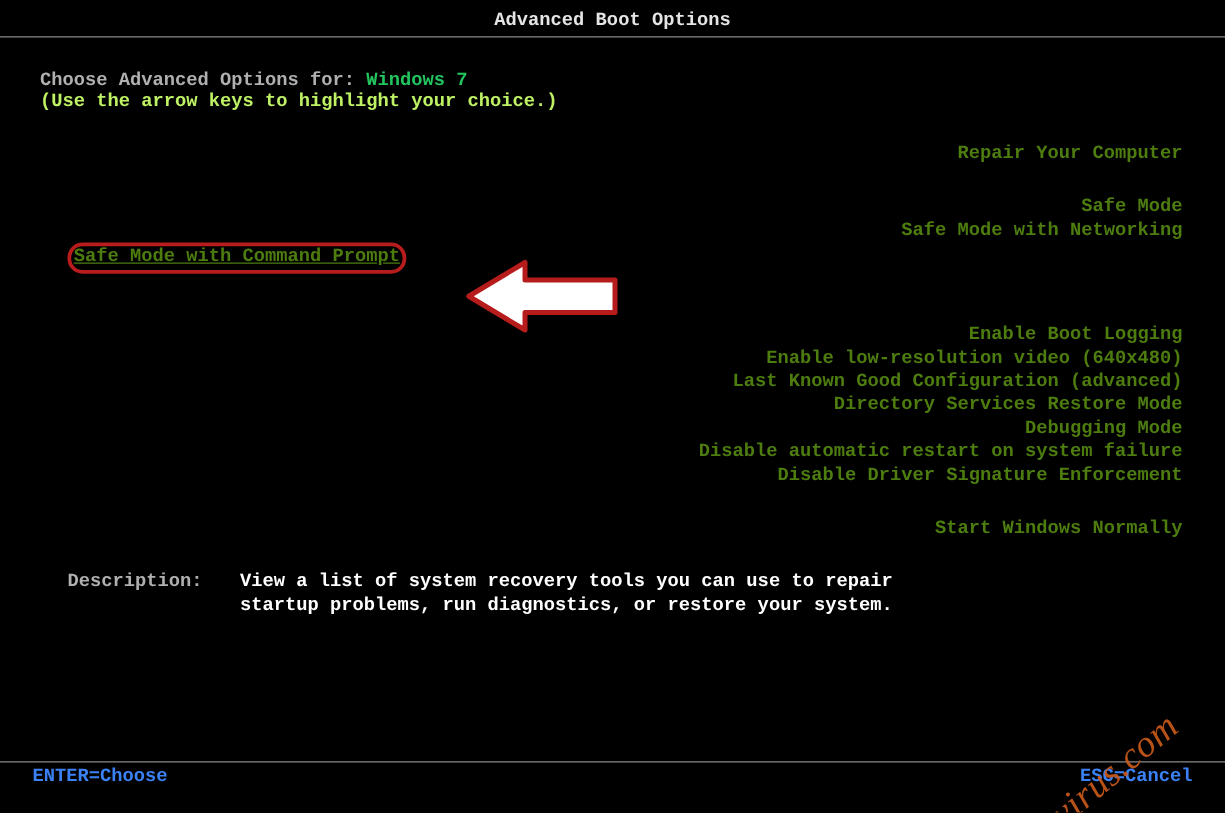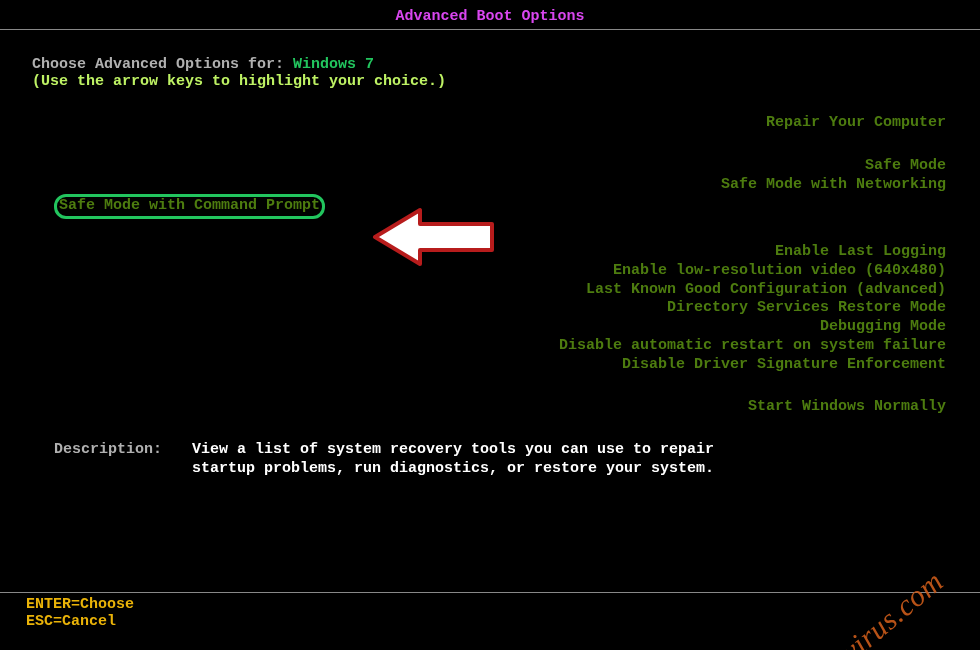--- a/index.html
+++ b/index.html
@@ -10,54 +10,55 @@
       color: #b0b0b0;
       font-family: 'Courier New', monospace;
       font-size: 15px;
       font-weight: bold;
       overflow: hidden;
       position: relative;
     }
     .title-bar {
       text-align: center;
       padding: 8px 0 2px 0;
-      color: #d946ef;
+      color: #e5e5e5;
     }
     .title-bar hr {
       border: none;
       border-top: 1px solid #888;
       margin-top: 4px;
     }
     .content {
       padding: 24px 32px 0 32px;
     }
     .choose-line { color: #b0b0b0; }
     .os-name { color: #22c55e; }
     .hint-line { color: #bef264; margin-bottom: 24px; }
     .opt-group {
       padding-left: 22px;
       margin-bottom: 24px;
     }
-    .opt-group.tight { margin-bottom: 24px; }
+    .opt-group.tight { margin-bottom: 40px; }
     .opt-group .opt {
       color: #4d7c0f;
       line-height: 1.25;
       padding: 0 2px;
       text-align: right;
     }
     .highlight-wrap {
       display: inline-block;
       position: relative;
     }
     .highlight {
-      border: 3px solid #22c55e;
+      border: 3px solid #b91c1c;
       border-radius: 12px;
       padding: 2px 10px;
       display: inline-block;
       color: #fff;
+      text-decoration: underline;
     }
     .arrow-container {
       position: absolute;
       left: 370px;
       top: 202px;
       z-index: 10;
     }
     .arrow-container svg { display: block; }
     .desc-block {
       padding-left: 22px;
@@ -74,22 +75,21 @@
     }
     .footer hr {
       border: none;
       border-top: 1px solid #888;
       margin-bottom: 3px;
     }
     .footer-row {
       display: flex;
       justify-content: space-between;
       padding: 0 26px;
-      color: #eab308;
-      flex-direction: column;
+      color: #3b82f6;
     }
     .watermark {
       position: absolute;
       right: 30px;
       bottom: 60px;
       color: #c85a1a;
       font-family: Georgia, serif;
       font-size: 30px;
       font-style: italic;
       font-weight: normal;
@@ -120,21 +120,21 @@
 
   <div class="opt-group tight">
     <div class="opt">Safe Mode</div>
     <div class="opt">Safe Mode with Networking</div>
     <div class="highlight-wrap">
       <span class="highlight opt">Safe Mode with Command Prompt</span>
     </div>
   </div>
 
   <div class="opt-group">
-    <div class="opt">Enable Last Logging</div>
+    <div class="opt">Enable Boot Logging</div>
     <div class="opt">Enable low-resolution video (640x480)</div>
     <div class="opt">Last Known Good Configuration (advanced)</div>
     <div class="opt">Directory Services Restore Mode</div>
     <div class="opt">Debugging Mode</div>
     <div class="opt">Disable automatic restart on system failure</div>
     <div class="opt">Disable Driver Signature Enforcement</div>
   </div>
 
   <div class="opt-group">
     <div class="opt">Start Windows Normally</div>

